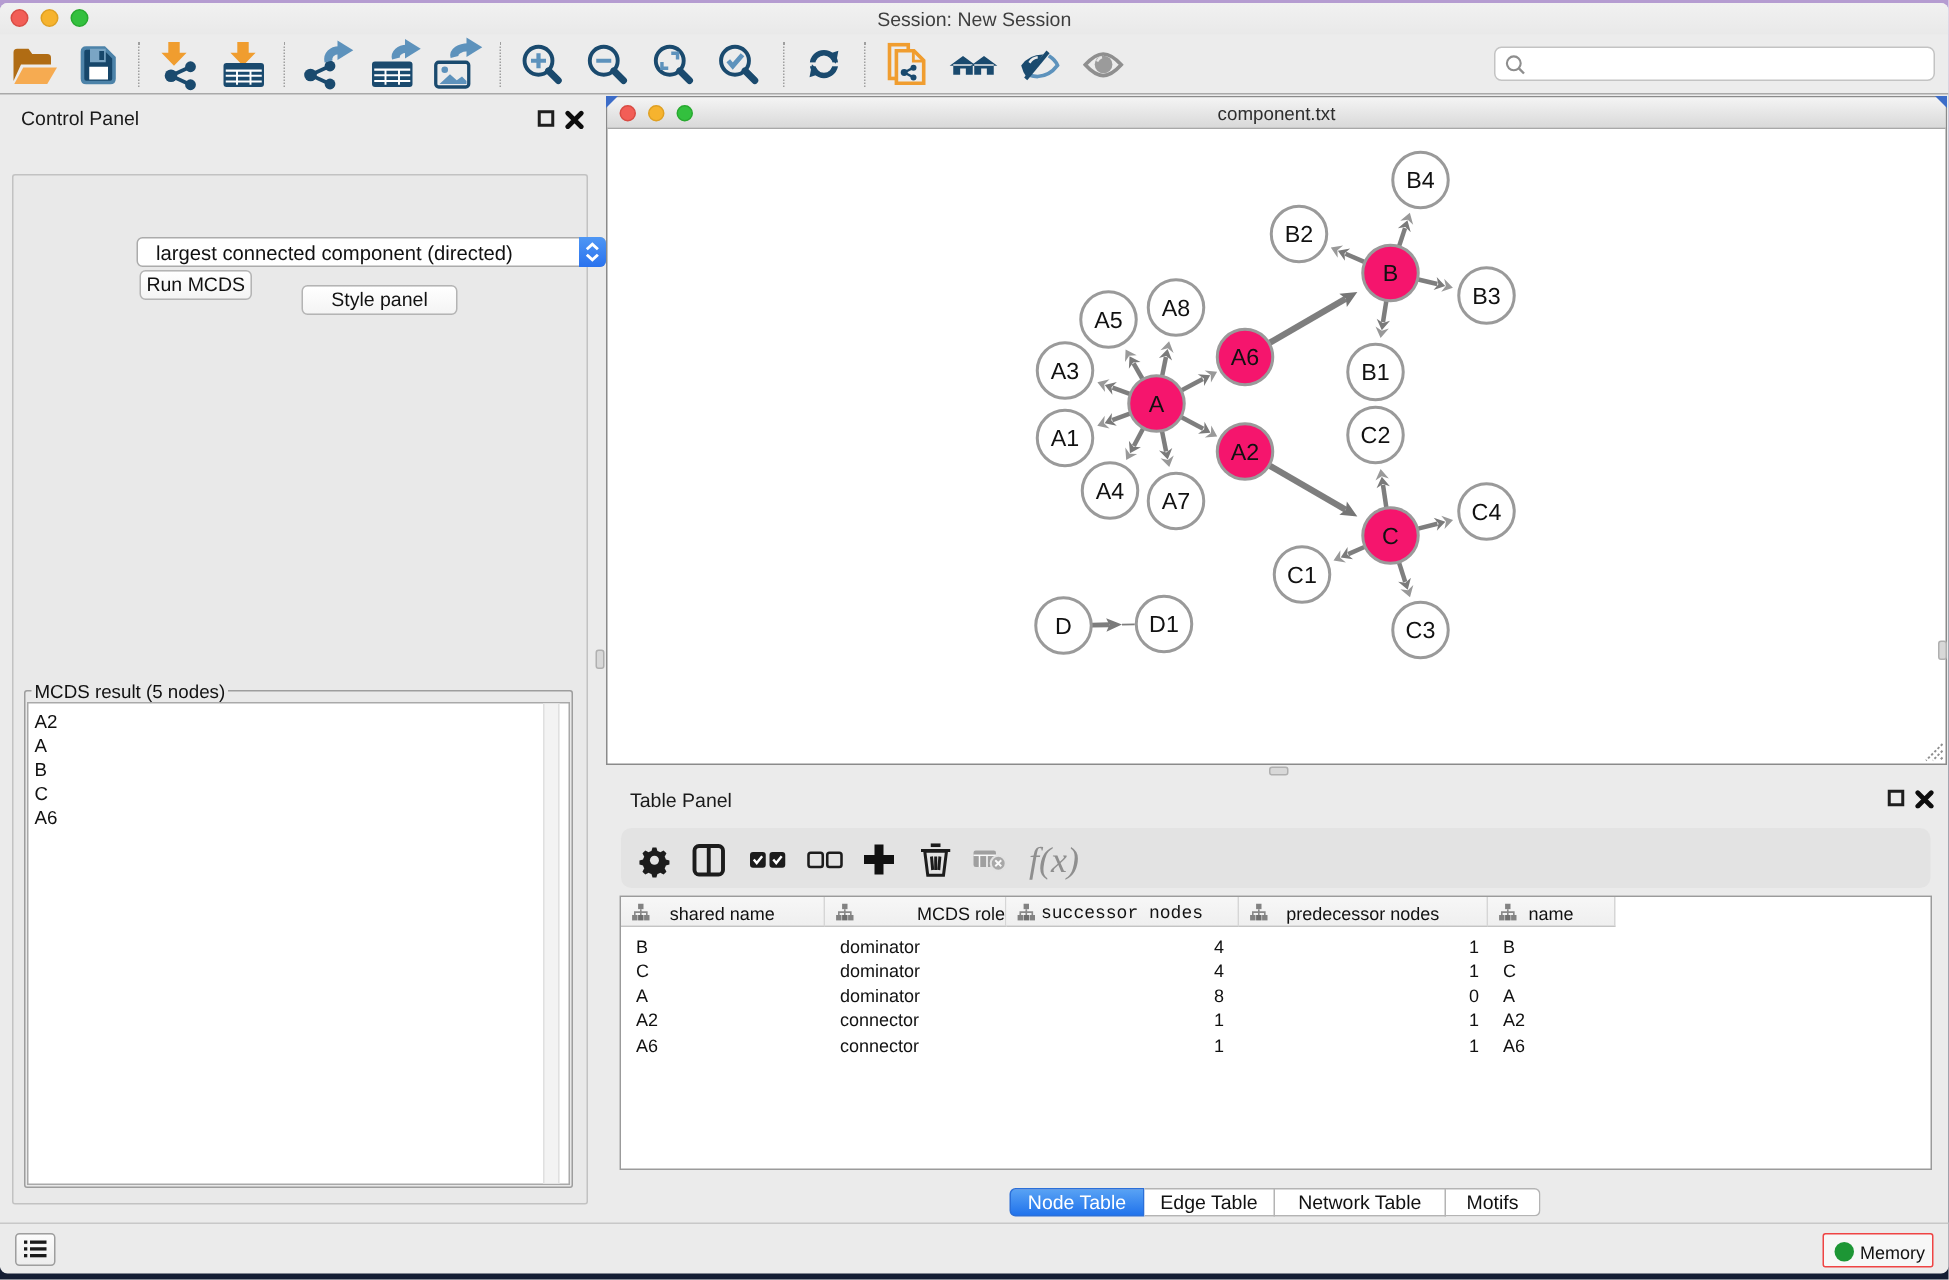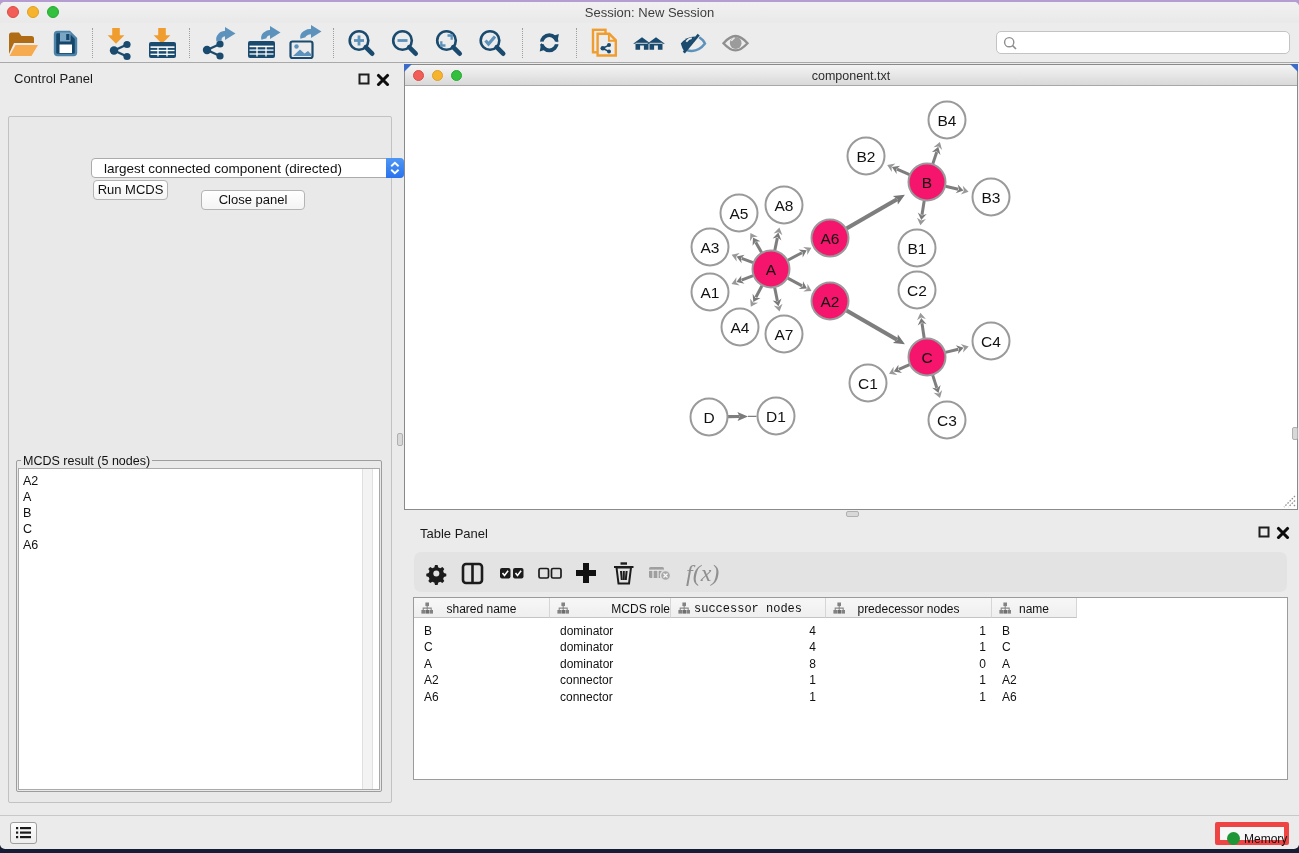--- a/index.html
+++ b/index.html
@@ -155,21 +155,21 @@
   <div class="abs" style="left:8px;top:116px;width:384px;height:687px;border:1px solid #c2c2c2;border-radius:2px;background:#e9e9e9;"></div>
   <div class="abs" style="left:43px;top:158px;width:313px;height:20px;background:#fff;border:1px solid #ababab;border-radius:4px;margin-left:48px;">
     <div class="abs" style="left:12px;top:2px;font-size:13.5px;color:#111;">largest connected component (directed)</div>
     <div class="abs" style="right:-1px;top:-1px;width:18px;height:20px;border-radius:0 4px 4px 0;background:linear-gradient(#4f97f4,#2a72ee);">
       <svg width="18" height="20" viewBox="0 0 18 20">
           <path d="M 5.2 8.2 L 8.9 4.8 L 12.6 8.2 M 5.2 11.8 L 8.9 15.2 L 12.6 11.8" fill="none" stroke="#fff" stroke-width="1.9"></path>
         </svg>
     </div>
   </div>
   <div class="btn" style="left:93px;top:180px;width:75px;line-height:18px;">Run MCDS</div>
-  <div class="btn" style="left:201px;top:190px;width:104px;line-height:18px;">Close panel</div>
+  <div class="btn" style="left:201px;top:190px;width:104px;line-height:18px;">Style panel</div>
 
   <div class="abs" style="left:16px;top:460px;width:366px;height:332px;border:1px solid #9d9d9d;border-radius:2px;"></div>
   <div class="abs" style="left:21px;top:454px;background:#e9e9e9;padding:0 2px;font-size:12.5px;color:#111;">MCDS result (5 nodes)</div>
   <div class="abs" style="left:18px;top:468px;width:362px;height:322px;background:#fff;border:1px solid #a9a9a9;"></div>
   <div class="abs" style="left:362px;top:469px;width:11px;height:320px;background:#f3f3f3;border:1px solid #e0e0e0;border-top:none;border-bottom:none;"></div>
   <div class="abs" style="left:23px;top:473px;font-size:12.5px;color:#111;line-height:16px;">A2<br>A<br>B<br>C<br>A6</div>
 
   <div class="abs" style="left:404px;top:64px;width:894px;height:446px;border:1px solid #8a8a8a;background:#fff;">
     <div class="abs" style="left:0;top:0;width:892px;height:21px;background:linear-gradient(#f4f4f4,#d9d9d9);border-bottom:1px solid #a8a8a8;">
       <div class="tl" style="left:8px;top:5px;width:11px;height:11px;background:#f25e57;border:0.5px solid #d94c44;"></div>
@@ -425,32 +425,38 @@
       <div class="abs" style="left:588px;">A2</div>
     </div>
       <div class="abs" style="left:0;top:91.5px;width:873px;height:16.5px;font-size:12px;color:#111;">
       <div class="abs" style="left:10px;">A6</div>
       <div class="abs" style="left:146px;">connector</div>
       <div class="abs" style="left:257px;width:145px;text-align:right;">1</div>
       <div class="abs" style="left:412px;width:160px;text-align:right;">1</div>
       <div class="abs" style="left:588px;">A6</div>
     </div>
   </div>
+  <div class="seg" style="left:673px;top:792px;">
+    <div class="sel" style="width:90px;">Node Table</div>
+      <div style="width:87px;">Edge Table</div>
+      <div style="width:114px;">Network Table</div>
+      <div style="width:63px;">Motifs</div>
+  </div>
 
   <div class="abs" style="left:0;top:815px;width:1299px;height:30px;background:#ebebeb;border-top:1px solid #c8c8c8;"></div>
   <div class="abs" style="left:10px;top:822px;width:27px;height:22px;background:linear-gradient(#fcfcfc,#ededed);border:1px solid #9e9e9e;border-radius:3px;">
     <svg width="25" height="20" viewBox="0 0 25 20">
         <g fill="#1a1a1a">
           <rect x="5" y="4" width="2.2" height="2.2"></rect>
           <rect x="9" y="4" width="11" height="2.2"></rect>
           <rect x="5" y="8.5" width="2.2" height="2.2"></rect>
           <rect x="9" y="8.5" width="11" height="2.2"></rect>
           <rect x="5" y="13" width="2.2" height="2.2"></rect>
           <rect x="9" y="13" width="11" height="2.2"></rect>
         </g>
       </svg>
   </div>
-  <div class="abs" style="left:1215px;top:822px;width:74px;height:23px;background:#f7f7f7;border:5px solid #ef4444;border-radius:2px;">
+  <div class="abs" style="left:1215px;top:822px;width:74px;height:23px;background:#f7f7f7;border:1px solid #ef4444;border-radius:2px;">
     <div class="abs" style="left:7px;top:5px;width:13px;height:13px;border-radius:50%;background:#1d9635;"></div>
     <div class="abs" style="left:24px;top:5px;font-size:12px;color:#111;">Memory</div>
   </div>
 
 </div>
 
 </body></html>

